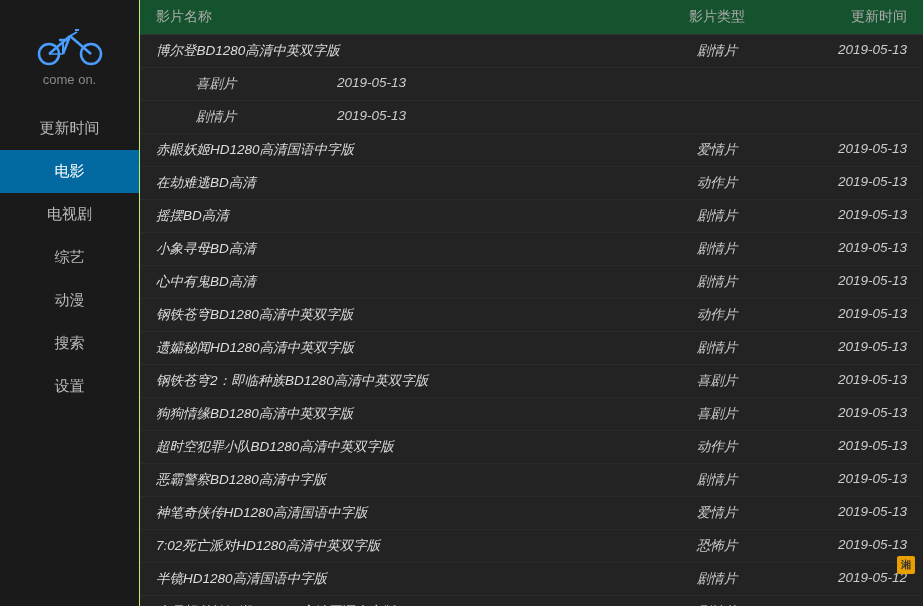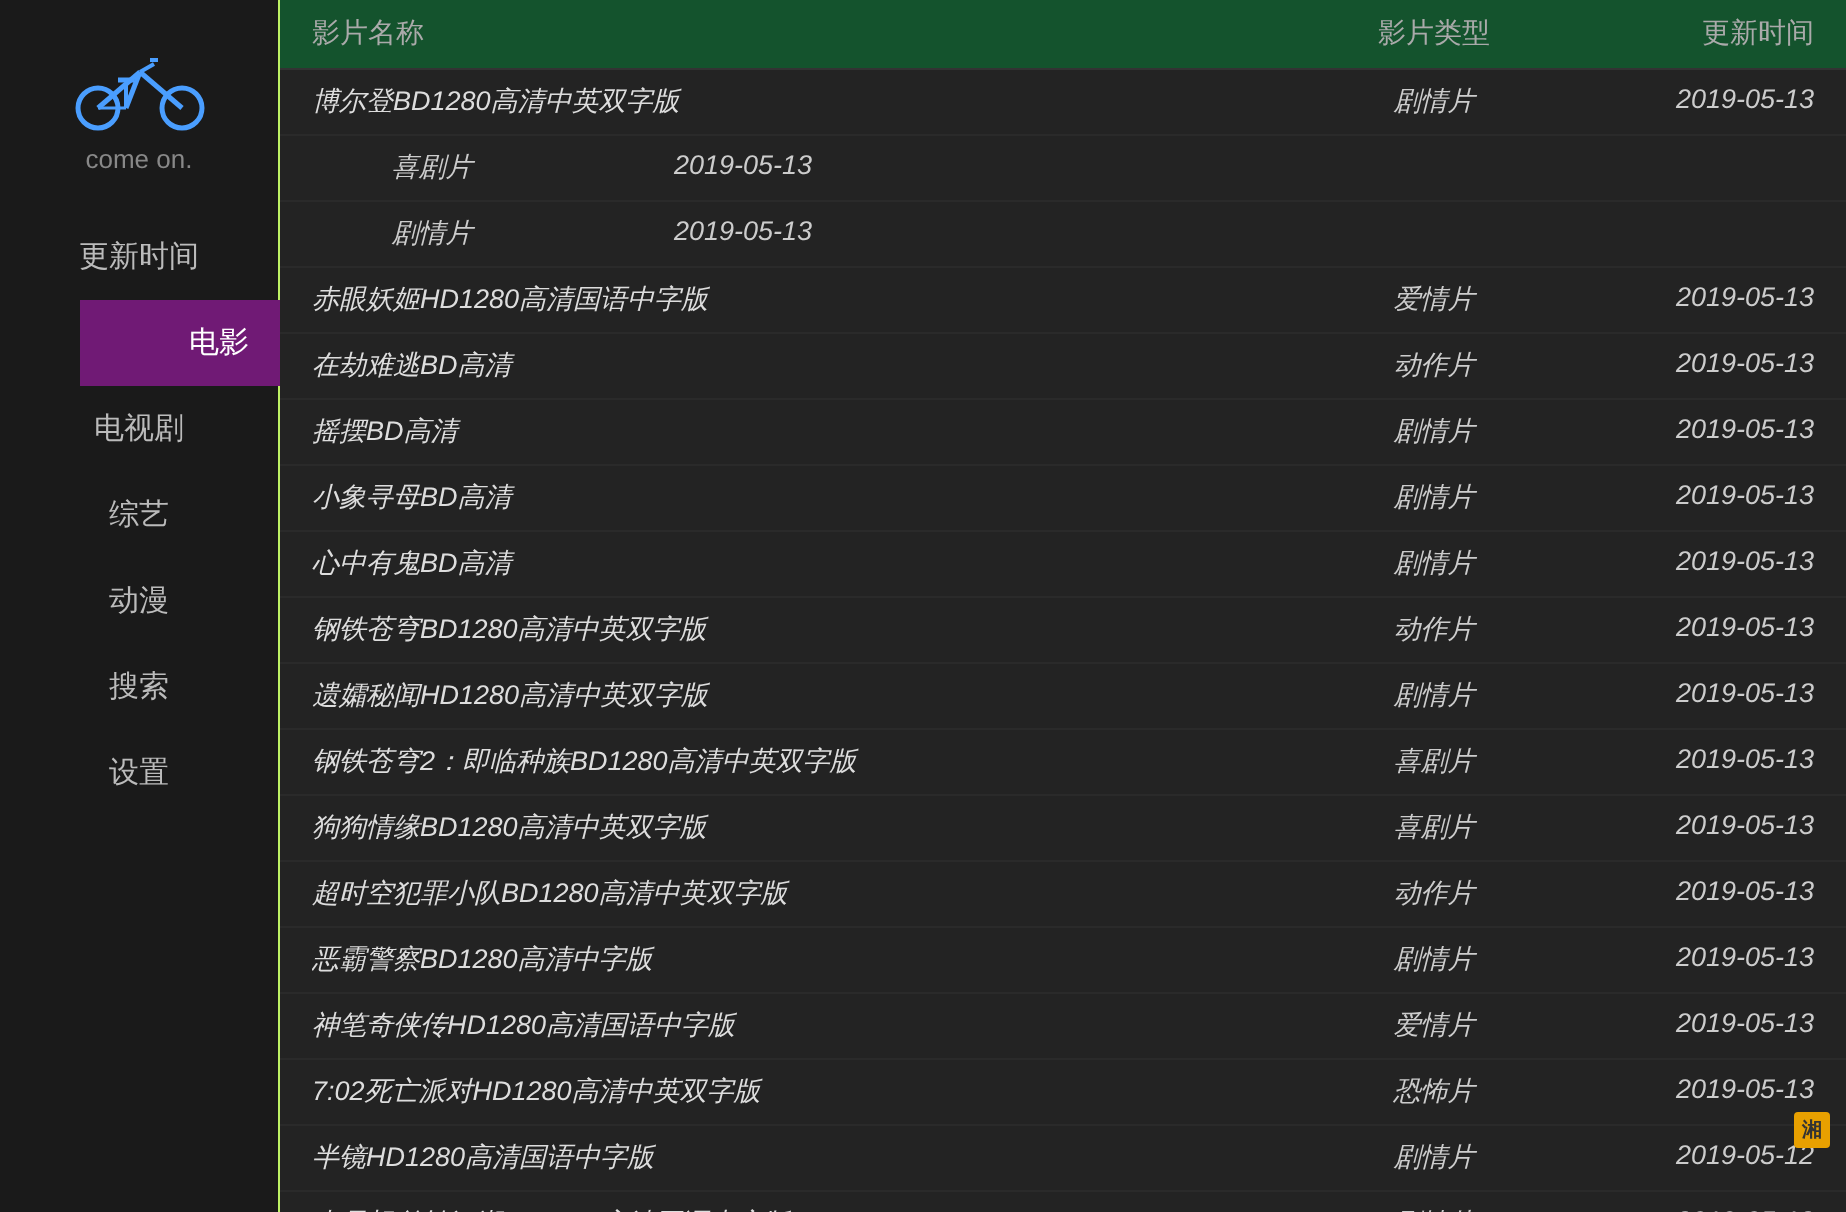--- a/index.html
+++ b/index.html
@@ -50,23 +50,22 @@
     .nav-item {
       width: 100%;
       padding: 12px 0;
       text-align: center;
       font-size: 15px;
       color: #bbb;
       cursor: pointer;
     }
 
     .nav-item.active {
-      background: #701a75;
+      background: #0369a1;
       color: #fff;
-      margin-left: 40px;
     }
 
     
     #main {
       flex: 1;
       display: flex;
       flex-direction: column;
       background: #232323;
     }
 

